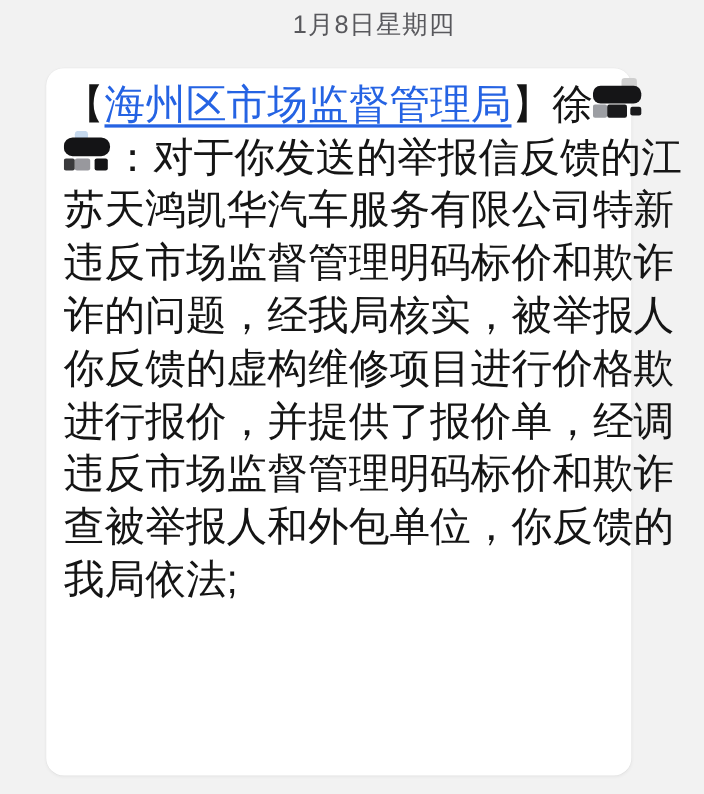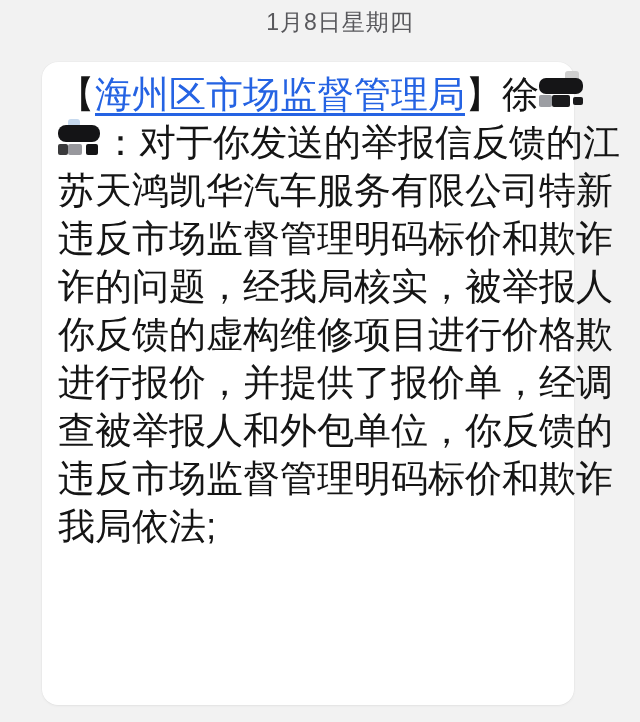--- a/index.html
+++ b/index.html
@@ -80,18 +80,18 @@
               <rect x="0" y="6" width="42" height="17" rx="8" fill="#141416"></rect>
               <rect x="0" y="25" width="10" height="11" rx="2" fill="#3a3a3c"></rect>
               <rect x="10" y="25" width="14" height="11" rx="2" fill="#98989d"></rect>
               <rect x="28" y="25" width="12" height="11" rx="2" fill="#141416"></rect>
             </svg></span><span>：对于你发送的举报信反馈的江</span></div>
         <div class="msg-line"><span>苏天鸿凯华汽车服务有限公司特新</span></div>
         <div class="msg-line"><span>违反市场监督管理明码标价和欺诈</span></div>
         <div class="msg-line"><span>诈的问题，经我局核实，被举报人</span></div>
         <div class="msg-line"><span>你反馈的虚构维修项目进行价格欺</span></div>
         <div class="msg-line"><span>进行报价，并提供了报价单，经调</span></div>
+        <div class="msg-line"><span>违反市场监督管理明码标价和欺诈</span></div>
         <div class="msg-line"><span>查被举报人和外包单位，你反馈的</span></div>
-        <div class="msg-line"><span>违反市场监督管理明码标价和欺诈</span></div>
         <div class="msg-line"><span>我局依法;</span></div>
       </div>
   </div>
 </div>
 
 </body></html>

